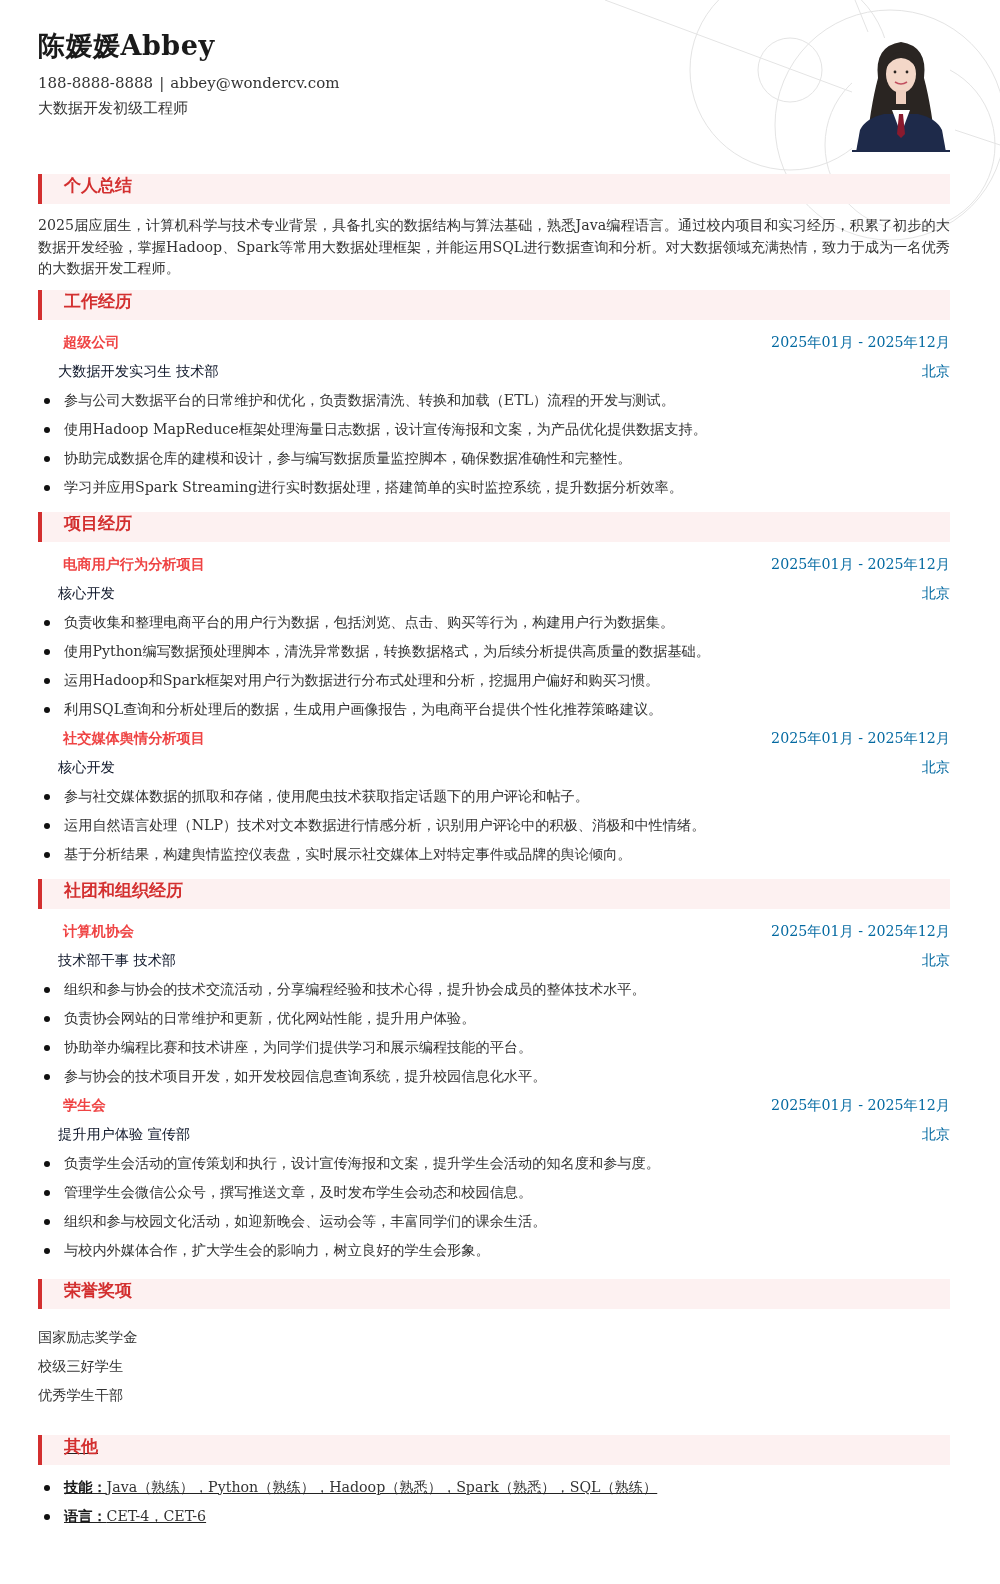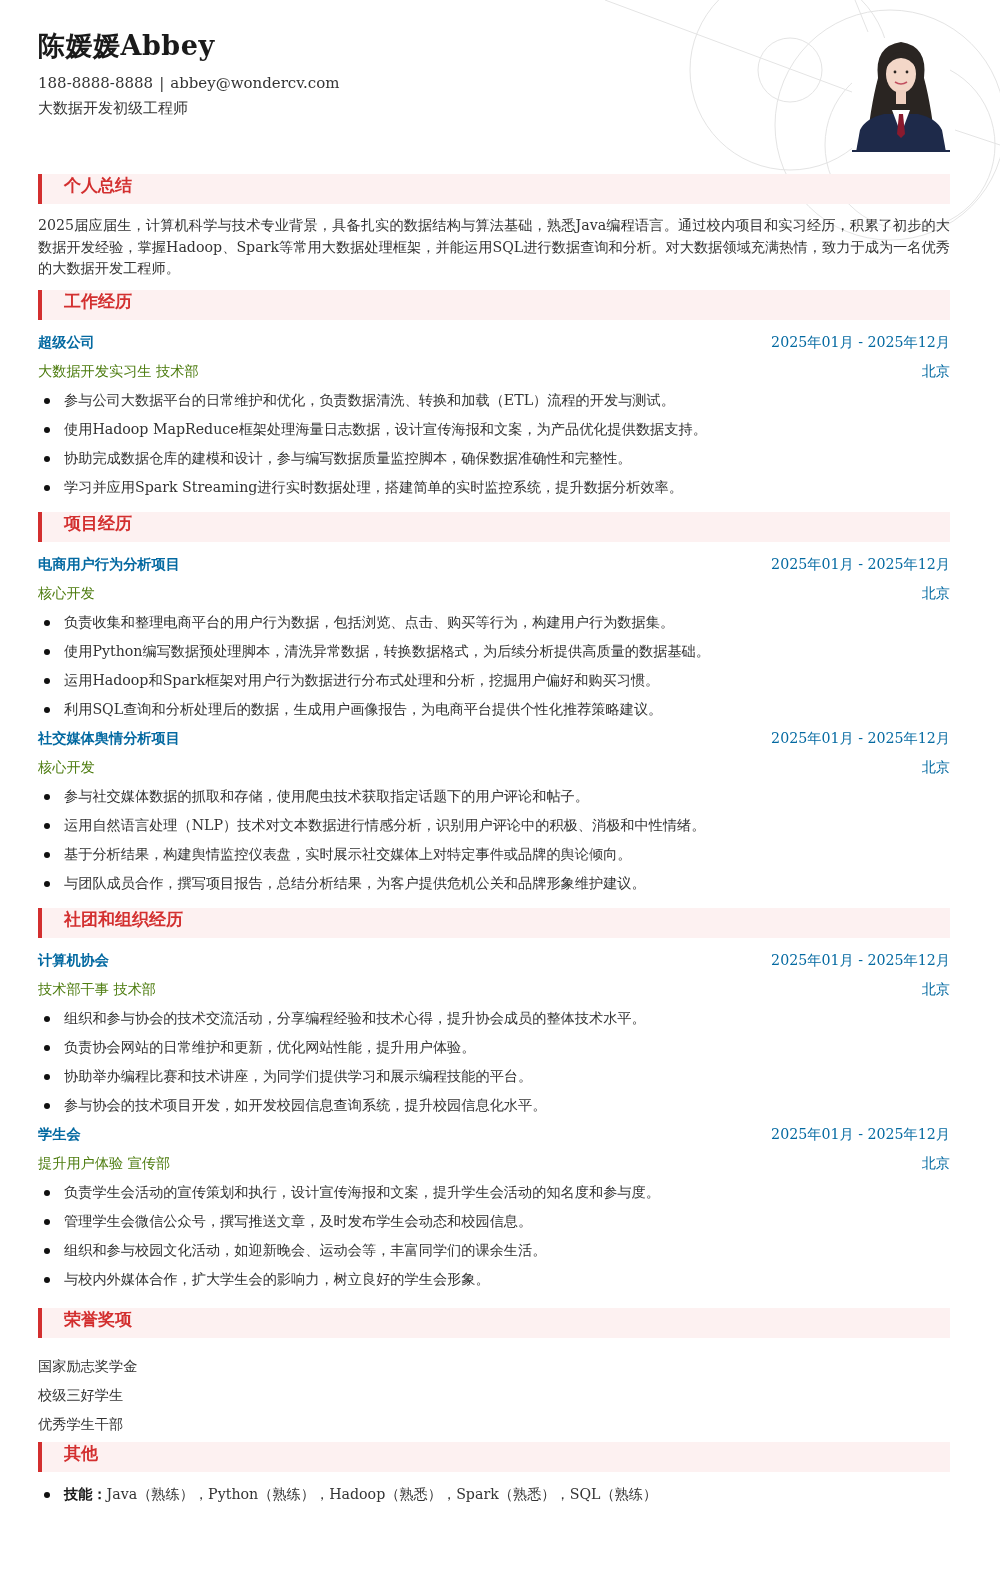--- a/index.html
+++ b/index.html
@@ -12,22 +12,22 @@
   .contact { position: absolute; left: 0; top: 74px; font-size: 15px; color: #333; }
   .contact .sep { margin: 0 6px; }
   .title-line { position: absolute; left: 0; top: 99px; font-size: 15px; color: #333; }
   .photo { position: absolute; left: 814px; top: 38px; width: 98px; height: 114px; overflow: hidden; }
   .section-head { position: relative; height: 30px; background: #fdf1f1; margin-right: 0; display: flex; align-items: flex-start; }
   .section-head .bar { position: absolute; left: 0; top: 0; width: 4px; height: 30px; background: #d32f2f; }
   .section-head .label { margin-left: 26px; font-size: 17px; font-weight: bold; color: #d32f2f; }
   .summary { font-size: 14.2px; line-height: 21.5px; color: #333; margin-top: 11px; margin-bottom: 8px; text-align: justify; }
   .entry { margin-top: 8px; }
   .entry-row { display: flex; justify-content: space-between; align-items: center; height: 29px; font-size: 14.2px; }
-  .entry-title { font-weight: bold; color: #0369a1; }
-  .entry-sub { color: #4d7c0f; }
+  .entry-title { font-weight: bold; color: #ef4444; margin-left: 25px; }
+  .entry-sub { color: #0f172a; margin-left: 20px; }
   .entry-right { color: #0369a1; margin-left: 12px; }
   ul.bullets { list-style: none; }
   ul.bullets li { position: relative; padding-left: 26px; height: 29px; line-height: 29px; font-size: 14.2px; color: #333; white-space: nowrap; }
   ul.bullets li::before { content: ""; position: absolute; left: 6px; top: 12px; width: 6px; height: 6px; border-radius: 50%; background: #111; }
   .section { margin-top: 10px; }
   .honor { height: 29px; line-height: 29px; font-size: 14.2px; color: #333; }
   .honors { margin-top: 14px; }
   .other-label { font-weight: bold; color: #1a1a1a; }
 </style>
 </head>
@@ -129,21 +129,20 @@
           <span class="entry-right">2025年01月 - 2025年12月</span>
         </div>
       <div class="entry-row">
           <span class="entry-sub">核心开发</span>
           <span class="entry-right">北京</span>
         </div>
       <ul class="bullets">
         <li>参与社交媒体数据的抓取和存储，使用爬虫技术获取指定话题下的用户评论和帖子。</li>
         <li>运用自然语言处理（NLP）技术对文本数据进行情感分析，识别用户评论中的积极、消极和中性情绪。</li>
         <li>基于分析结果，构建舆情监控仪表盘，实时展示社交媒体上对特定事件或品牌的舆论倾向。</li>
-        <li>与团队成员合作，撰写项目报告，总结分析结果，为客户提供危机公关和品牌形象维护建议。</li>
       </ul>
     </div>
   </div>
 
   <div class="section">
     <div class="section-head">
       <span class="bar"></span>
       <span class="label">社团和组织经历</span>
     </div>
     <div class="entry">
@@ -185,23 +184,24 @@
       <span class="bar"></span>
       <span class="label">荣誉奖项</span>
     </div>
     <div class="honors">
       <div class="honor">国家励志奖学金</div>
       <div class="honor">校级三好学生</div>
       <div class="honor">优秀学生干部</div>
     </div>
   </div>
 
-  <div class="section" style="margin-top:3px;">
+  <div class="section" style="margin-top:25px;text-decoration:underline;">
     <div class="section-head">
       <span class="bar"></span>
       <span class="label">其他</span>
     </div>
     <ul class="bullets" style="margin-top:8px;">
       <li><span class="other-label">技能：</span><span>Java（熟练），Python（熟练），Hadoop（熟悉），Spark（熟悉），SQL（熟练）</span></li>
+      <li><span class="other-label">语言：</span><span>CET-4，CET-6</span></li>
     </ul>
   </div>
 
 </div>
 
 </body></html>

